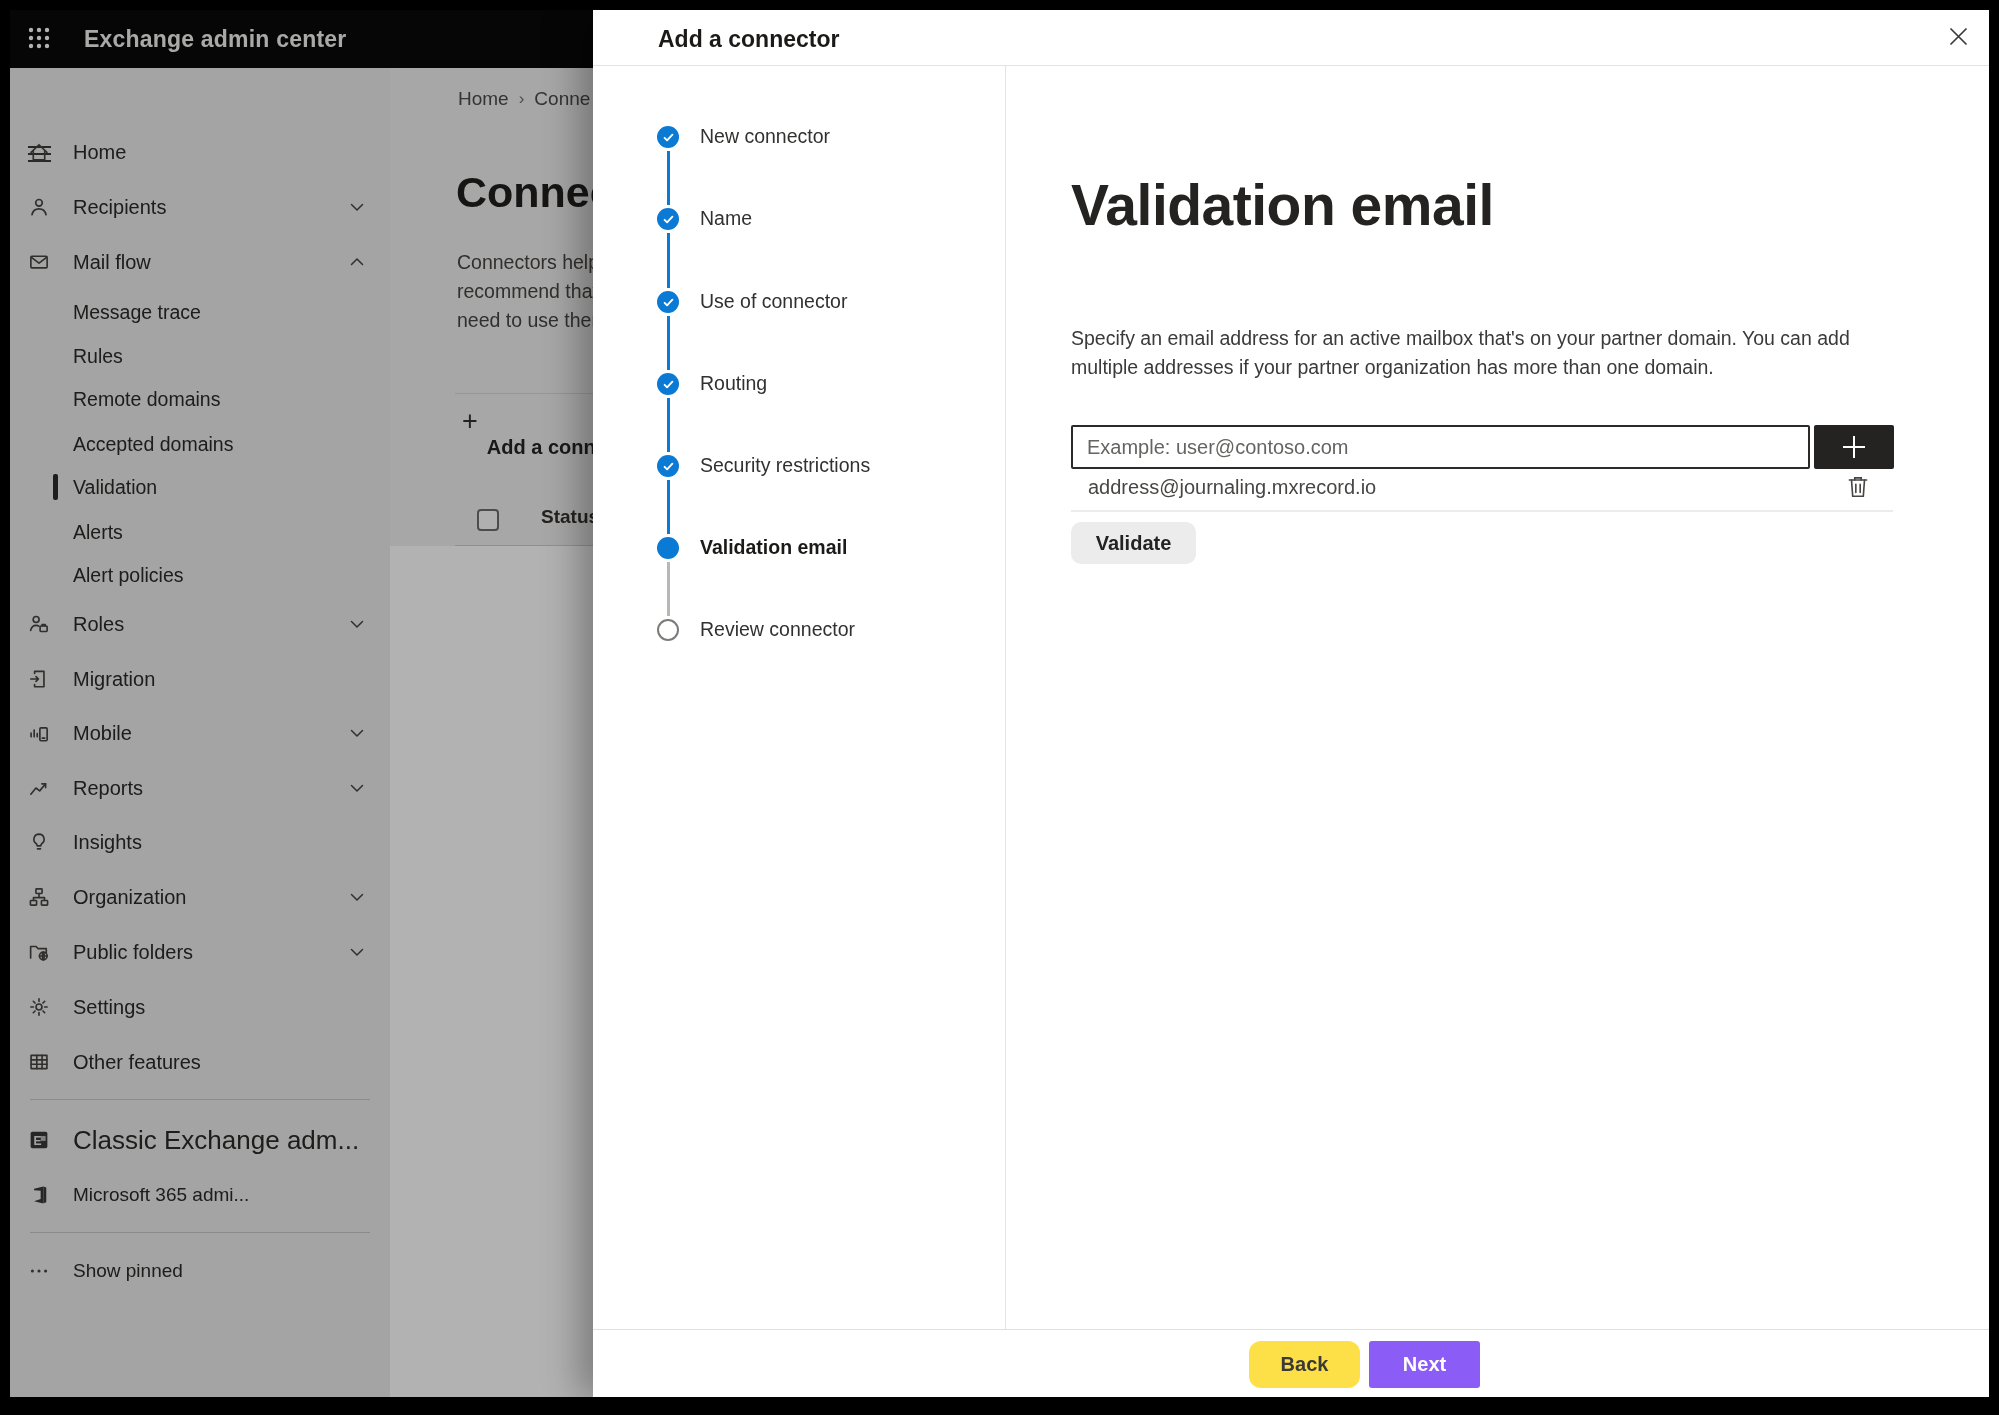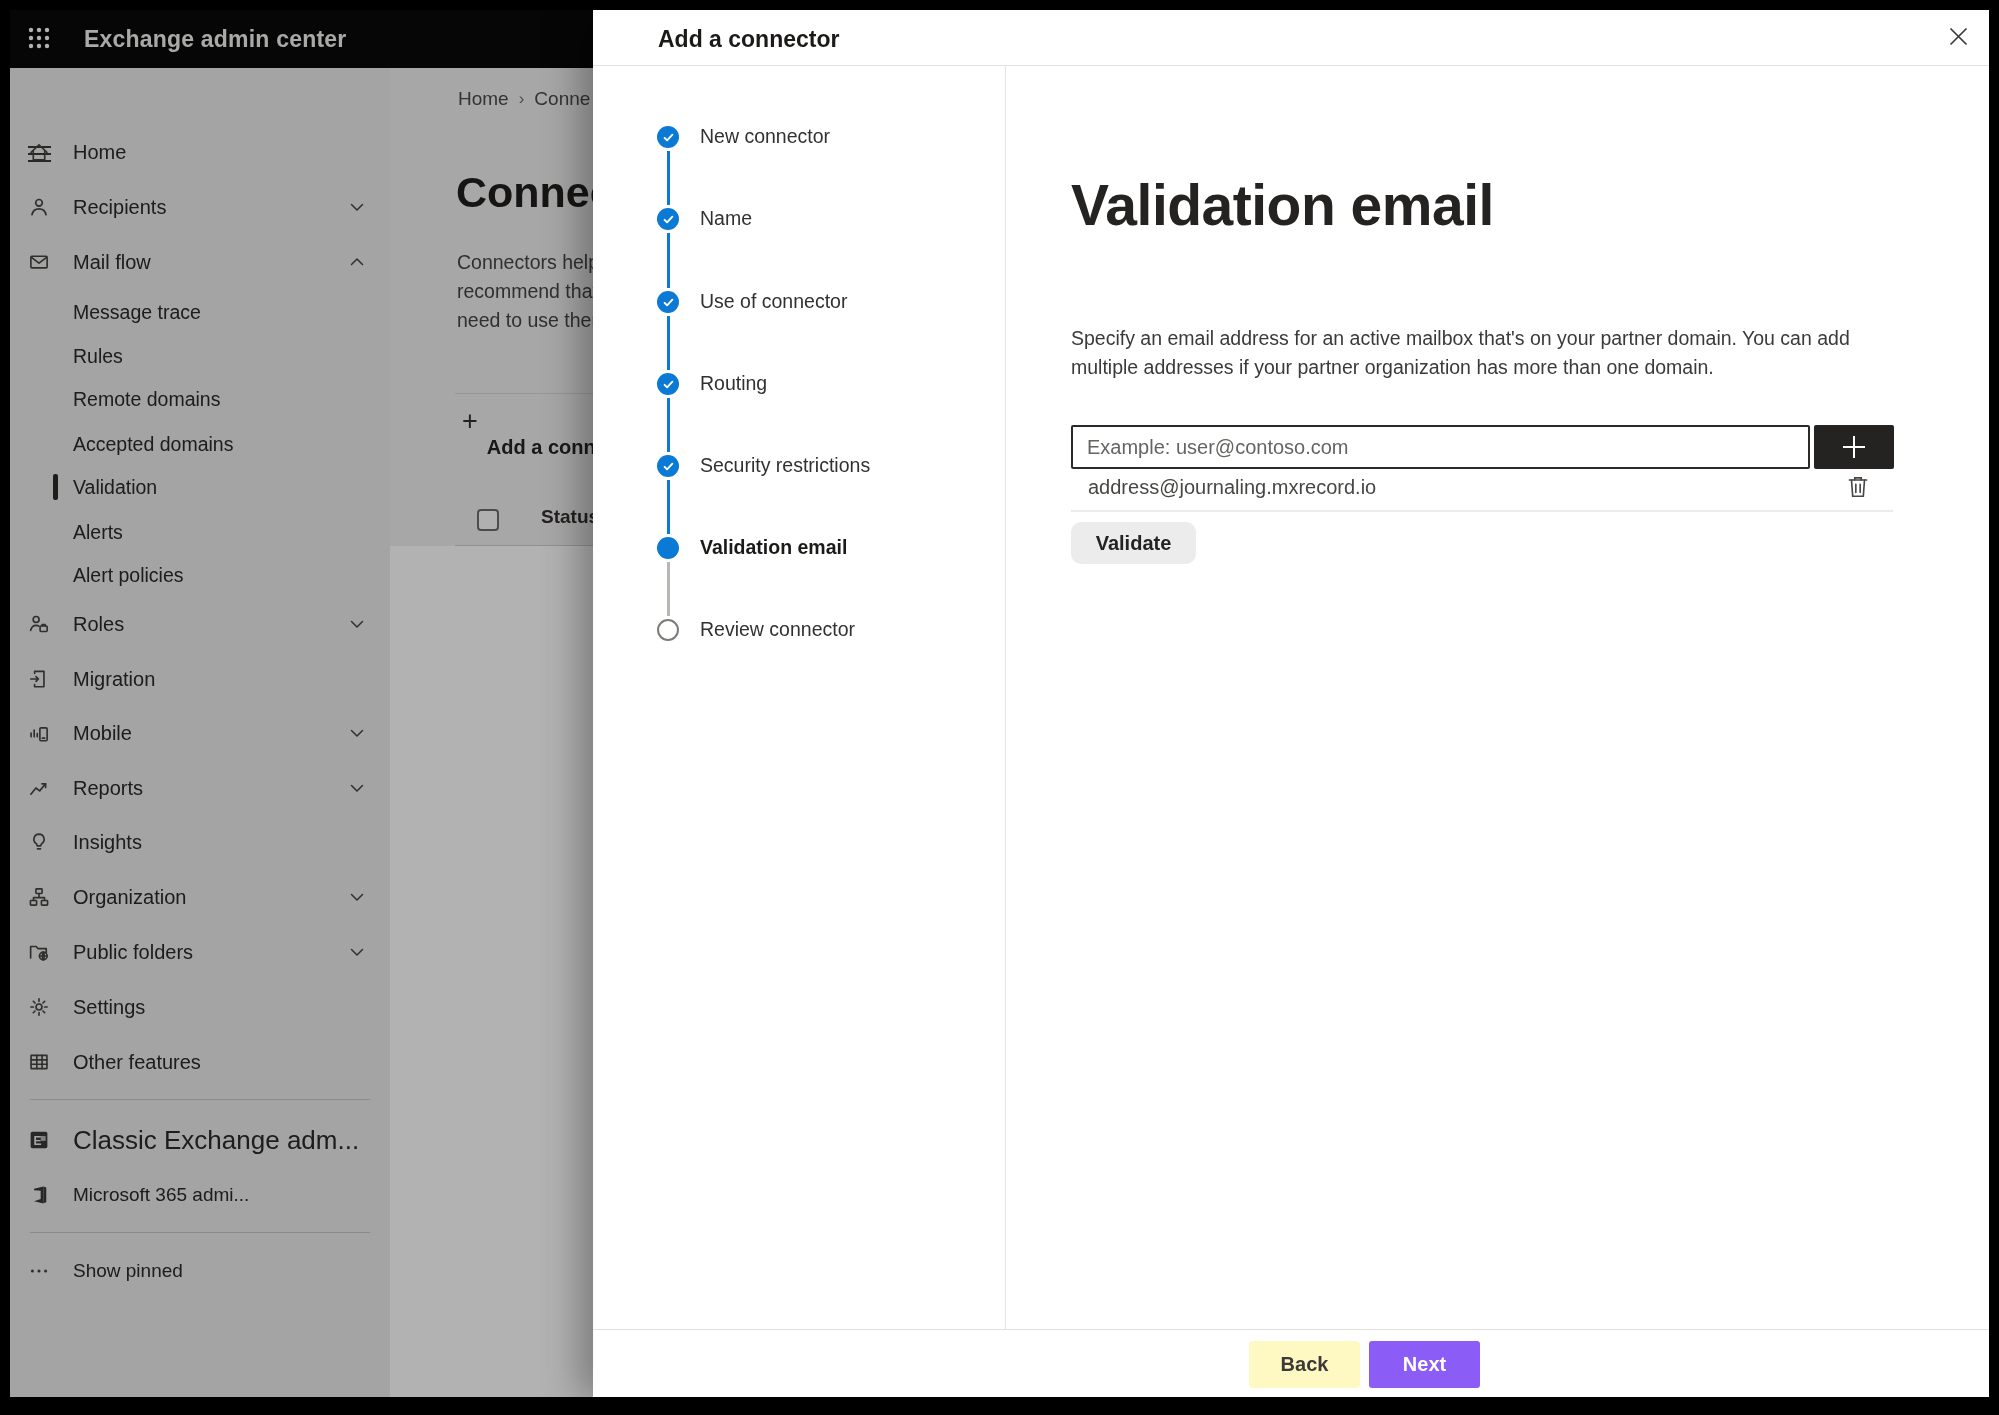--- a/index.html
+++ b/index.html
@@ -66,21 +66,21 @@
   .content-desc{position:absolute;left:478px;top:314px;width:800px;font-size:19.5px;line-height:29px;color:#3b3a39;}
   .email-input{position:absolute;left:478px;top:415px;width:739px;height:44px;border:2.4px solid #2b2a29;border-radius:2px;background:#fff;padding:0 14px;font-size:20px;color:#201f1e;outline:none;}
   .email-input::placeholder{color:#666461;}
   .plus-btn{position:absolute;left:1221px;top:415px;width:80px;height:44px;background:#242322;border:none;border-radius:2px;color:#fff;cursor:pointer;display:flex;align-items:center;justify-content:center;}
   .addr-row{position:absolute;left:478px;top:454px;width:822px;height:46px;}
   .addr-text{position:absolute;left:17px;top:12px;font-size:20px;color:#484644;white-space:nowrap;}
   .trash{position:absolute;left:772px;top:8px;width:30px;height:30px;display:flex;align-items:center;justify-content:center;cursor:pointer;}
   .addr-div{position:absolute;left:478px;top:500px;width:822px;height:2px;background:#ececeb;}
   .validate-btn{position:absolute;left:478px;top:512px;width:125px;height:42px;background:#ececec;border:none;border-radius:10px;font-size:20px;font-weight:600;color:#242322;cursor:pointer;}
   .dlg-ftr-div{position:absolute;left:0;top:1319px;width:1396px;height:1px;background:#e1e0df;}
-  .back-btn{position:absolute;left:656px;top:1331px;width:111px;height:47px;background:#fef9c3;border:none;border-radius:4px;font-size:20px;font-weight:600;color:#3b3a39;cursor:pointer;}
+  .back-btn{position:absolute;left:656px;top:1331px;width:111px;height:47px;background:#fde047;border:none;border-radius:12px;font-size:20px;font-weight:600;color:#3b3a39;cursor:pointer;}
   .next-btn{position:absolute;left:776px;top:1331px;width:111px;height:47px;background:#8b5cf6;border:none;border-radius:3px;font-size:20px;font-weight:600;color:#fff;cursor:pointer;}
   svg{display:block;}
 </style>
 </head>
 <body>
 
 <div class="canvas">
   <div class="app">
 
     <div class="topbar">

